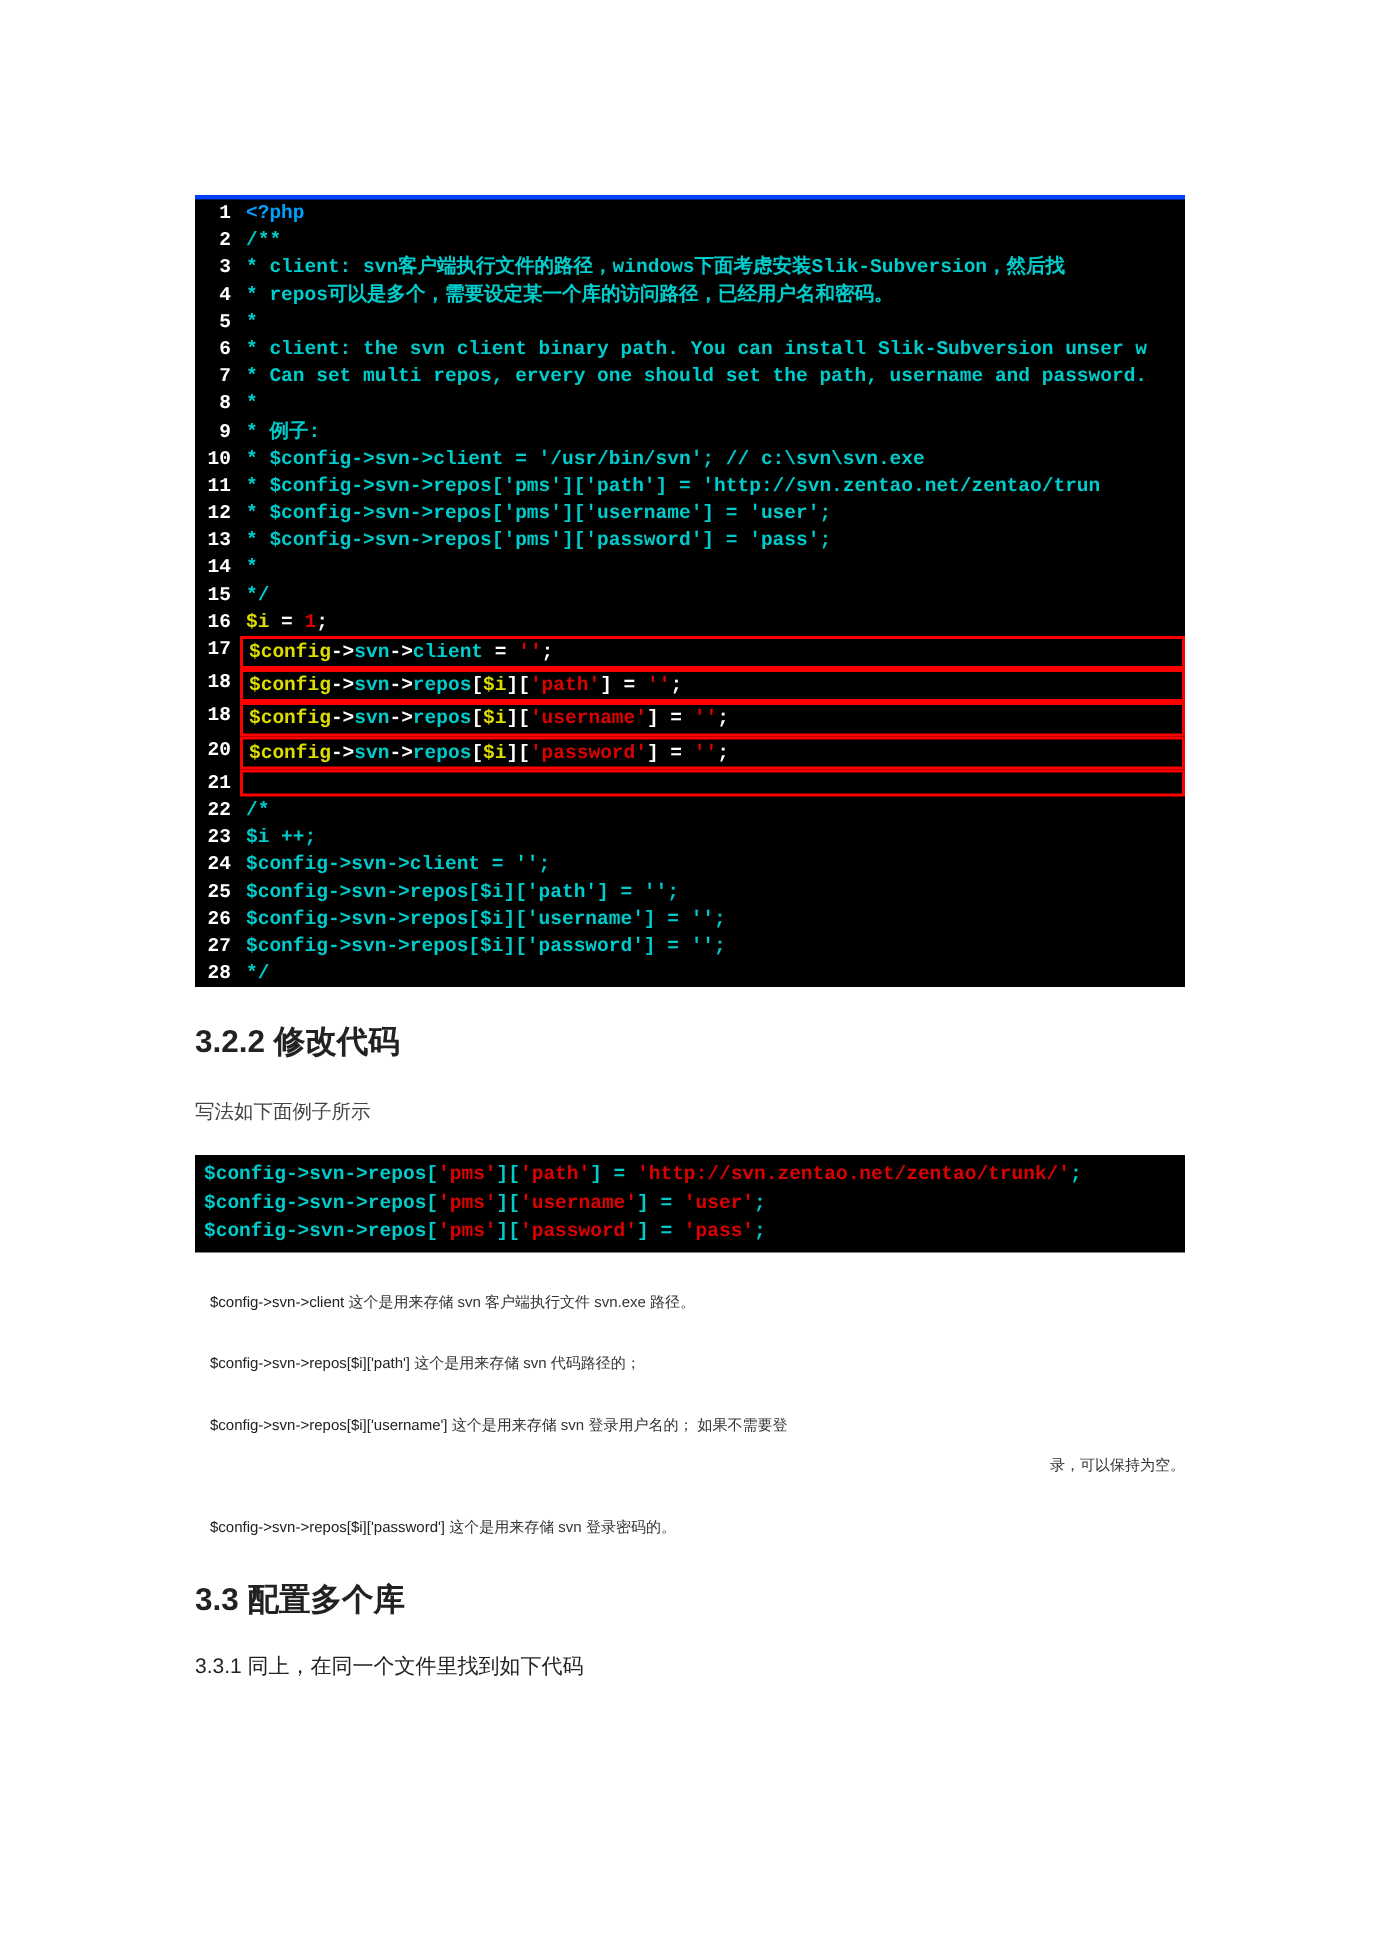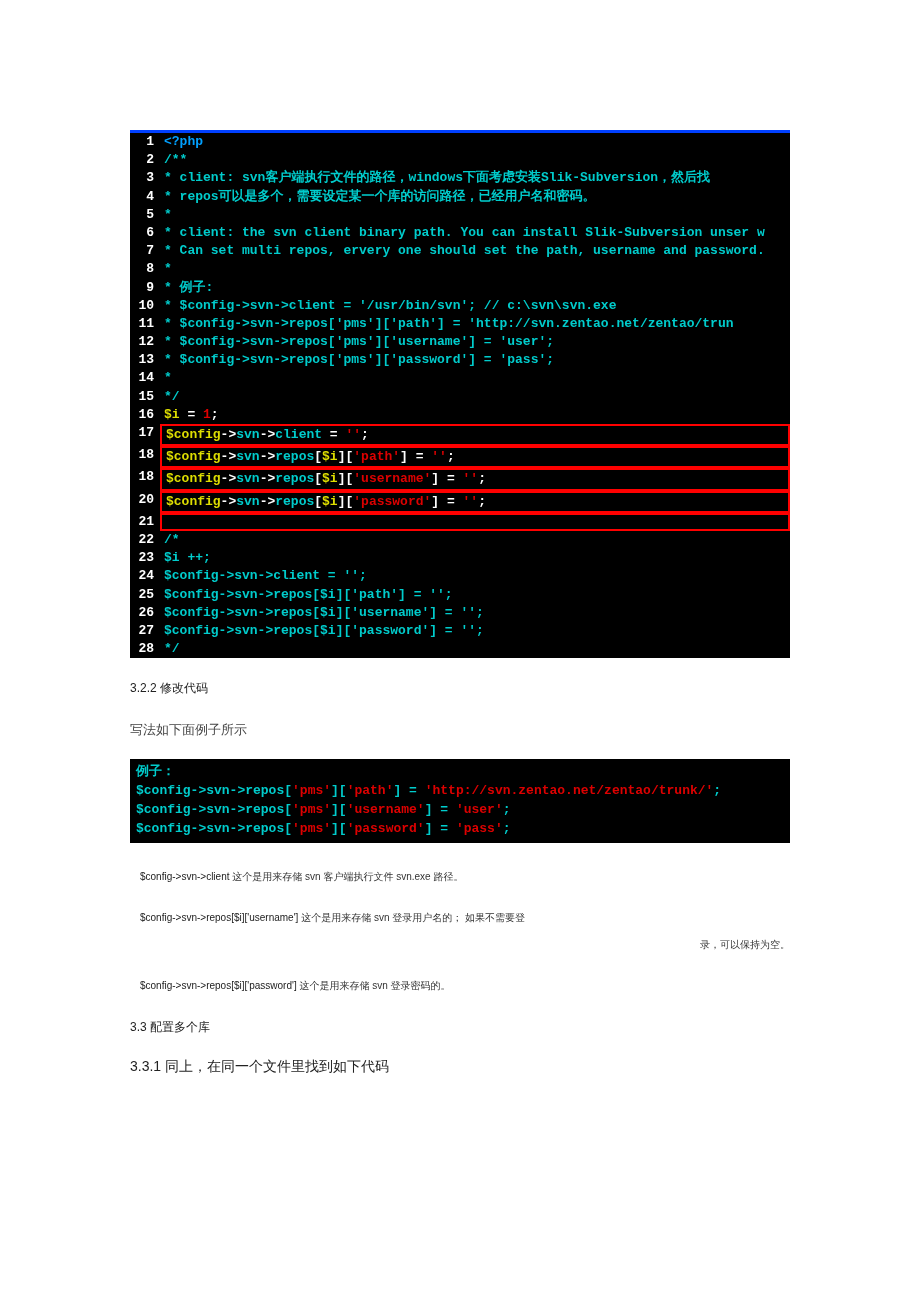--- a/index.html
+++ b/index.html
@@ -42,22 +42,22 @@
     .c-blue { color: #00a0ff; font-weight: bold; }
     .c-cyan { color: #00cccc; font-weight: bold; }
     .c-white { color: #fff; font-weight: bold; }
     .c-yellow { color: #dddd00; font-weight: bold; }
     .c-red { color: #dd0000; font-weight: bold; }
     .red-box {
       border: 2px solid #ff0000;
       box-sizing: border-box;
     }
     .section-heading {
-      font-size: 12px;
-      font-weight: normal;
+      font-size: 21px;
+      font-weight: bold;
       color: #222;
       margin: 22px 0 18px 0;
     }
     .body-text {
       font-size: 13px;
       line-height: 2.3;
       color: #444;
       margin: 14px 0;
     }
     .code-block2 {
@@ -199,36 +199,38 @@
         <div class="line-num">28</div>
         <div class="line-content"><span class="c-cyan"> */</span></div>
       </div>
     </div>
 
   <div class="section-heading">3.2.2  修改代码</div>
 
   <div class="body-text">写法如下面例子所示</div>
 
   <div class="code-block2">
-    <div><span class="c-cyan">例子：</span></div>
     <div>
       <span class="c-cyan">$config-&gt;svn-&gt;repos[</span><span class="c-red">'pms'</span><span class="c-cyan">][</span><span class="c-red">'path'</span><span class="c-cyan">]     = </span><span class="c-red">'http://svn.zentao.net/zentao/trunk/'</span><span class="c-cyan">;</span>
     </div>
     <div>
       <span class="c-cyan">$config-&gt;svn-&gt;repos[</span><span class="c-red">'pms'</span><span class="c-cyan">][</span><span class="c-red">'username'</span><span class="c-cyan">] = </span><span class="c-red">'user'</span><span class="c-cyan">;</span>
     </div>
     <div>
       <span class="c-cyan">$config-&gt;svn-&gt;repos[</span><span class="c-red">'pms'</span><span class="c-cyan">][</span><span class="c-red">'password'</span><span class="c-cyan">] = </span><span class="c-red">'pass'</span><span class="c-cyan">;</span>
     </div>
   </div>
 
   <p class="explain-para indent">
     <span class="code-snip">$config-&gt;svn-&gt;client</span><span>  这个是用来存储 svn 客户端执行文件 svn.exe 路径。</span>
   </p>
 
+  <p class="explain-para indent">
+    <span class="code-snip">$config-&gt;svn-&gt;repos[$i]['path']</span><span>    这个是用来存储 svn 代码路径的；</span>
+  </p>
 
   <p class="explain-para indent" style="margin-bottom:4px;">
     <span class="code-snip">$config-&gt;svn-&gt;repos[$i]['username']</span><span>  这个是用来存储 svn 登录用户名的；   如果不需要登</span>
   </p>
   <p class="explain-para nd" style="margin-top:0;text-align:right;">录，可以保持为空。</p>
 
   <p class="explain-para indent">
     <span class="code-snip">$config-&gt;svn-&gt;repos[$i]['password']</span><span>  这个是用来存储 svn 登录密码的。</span>
   </p>
 

